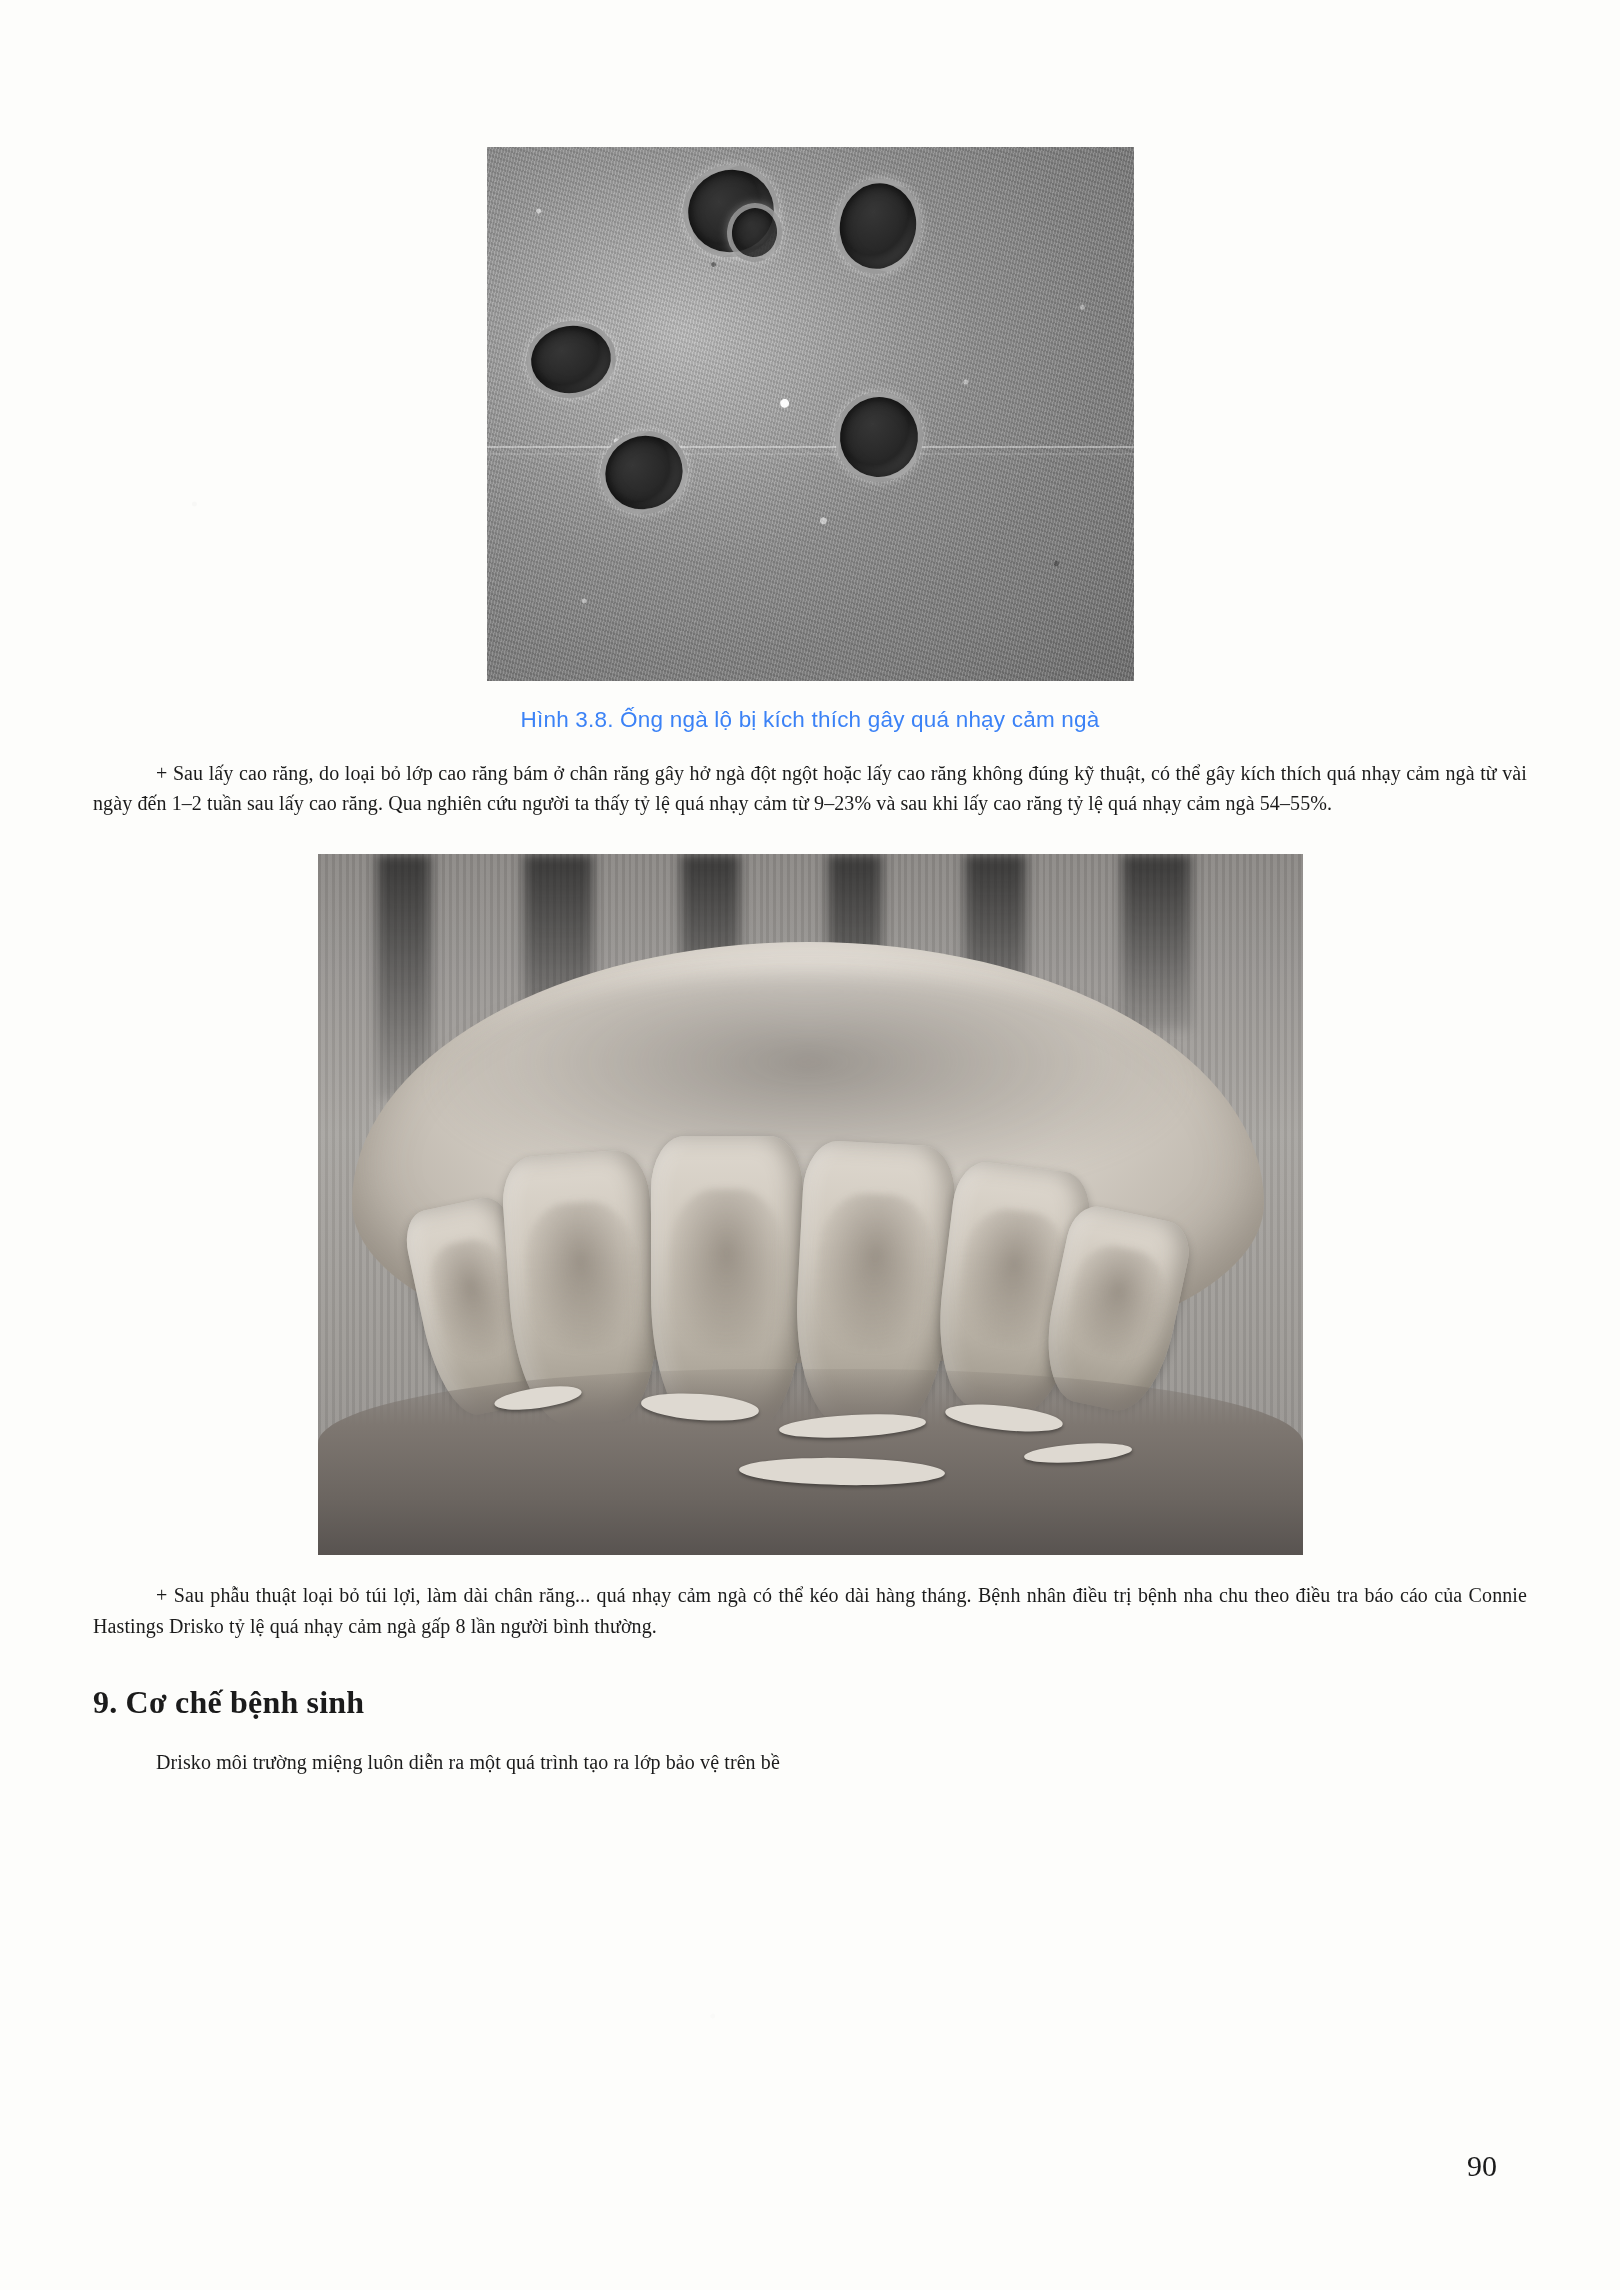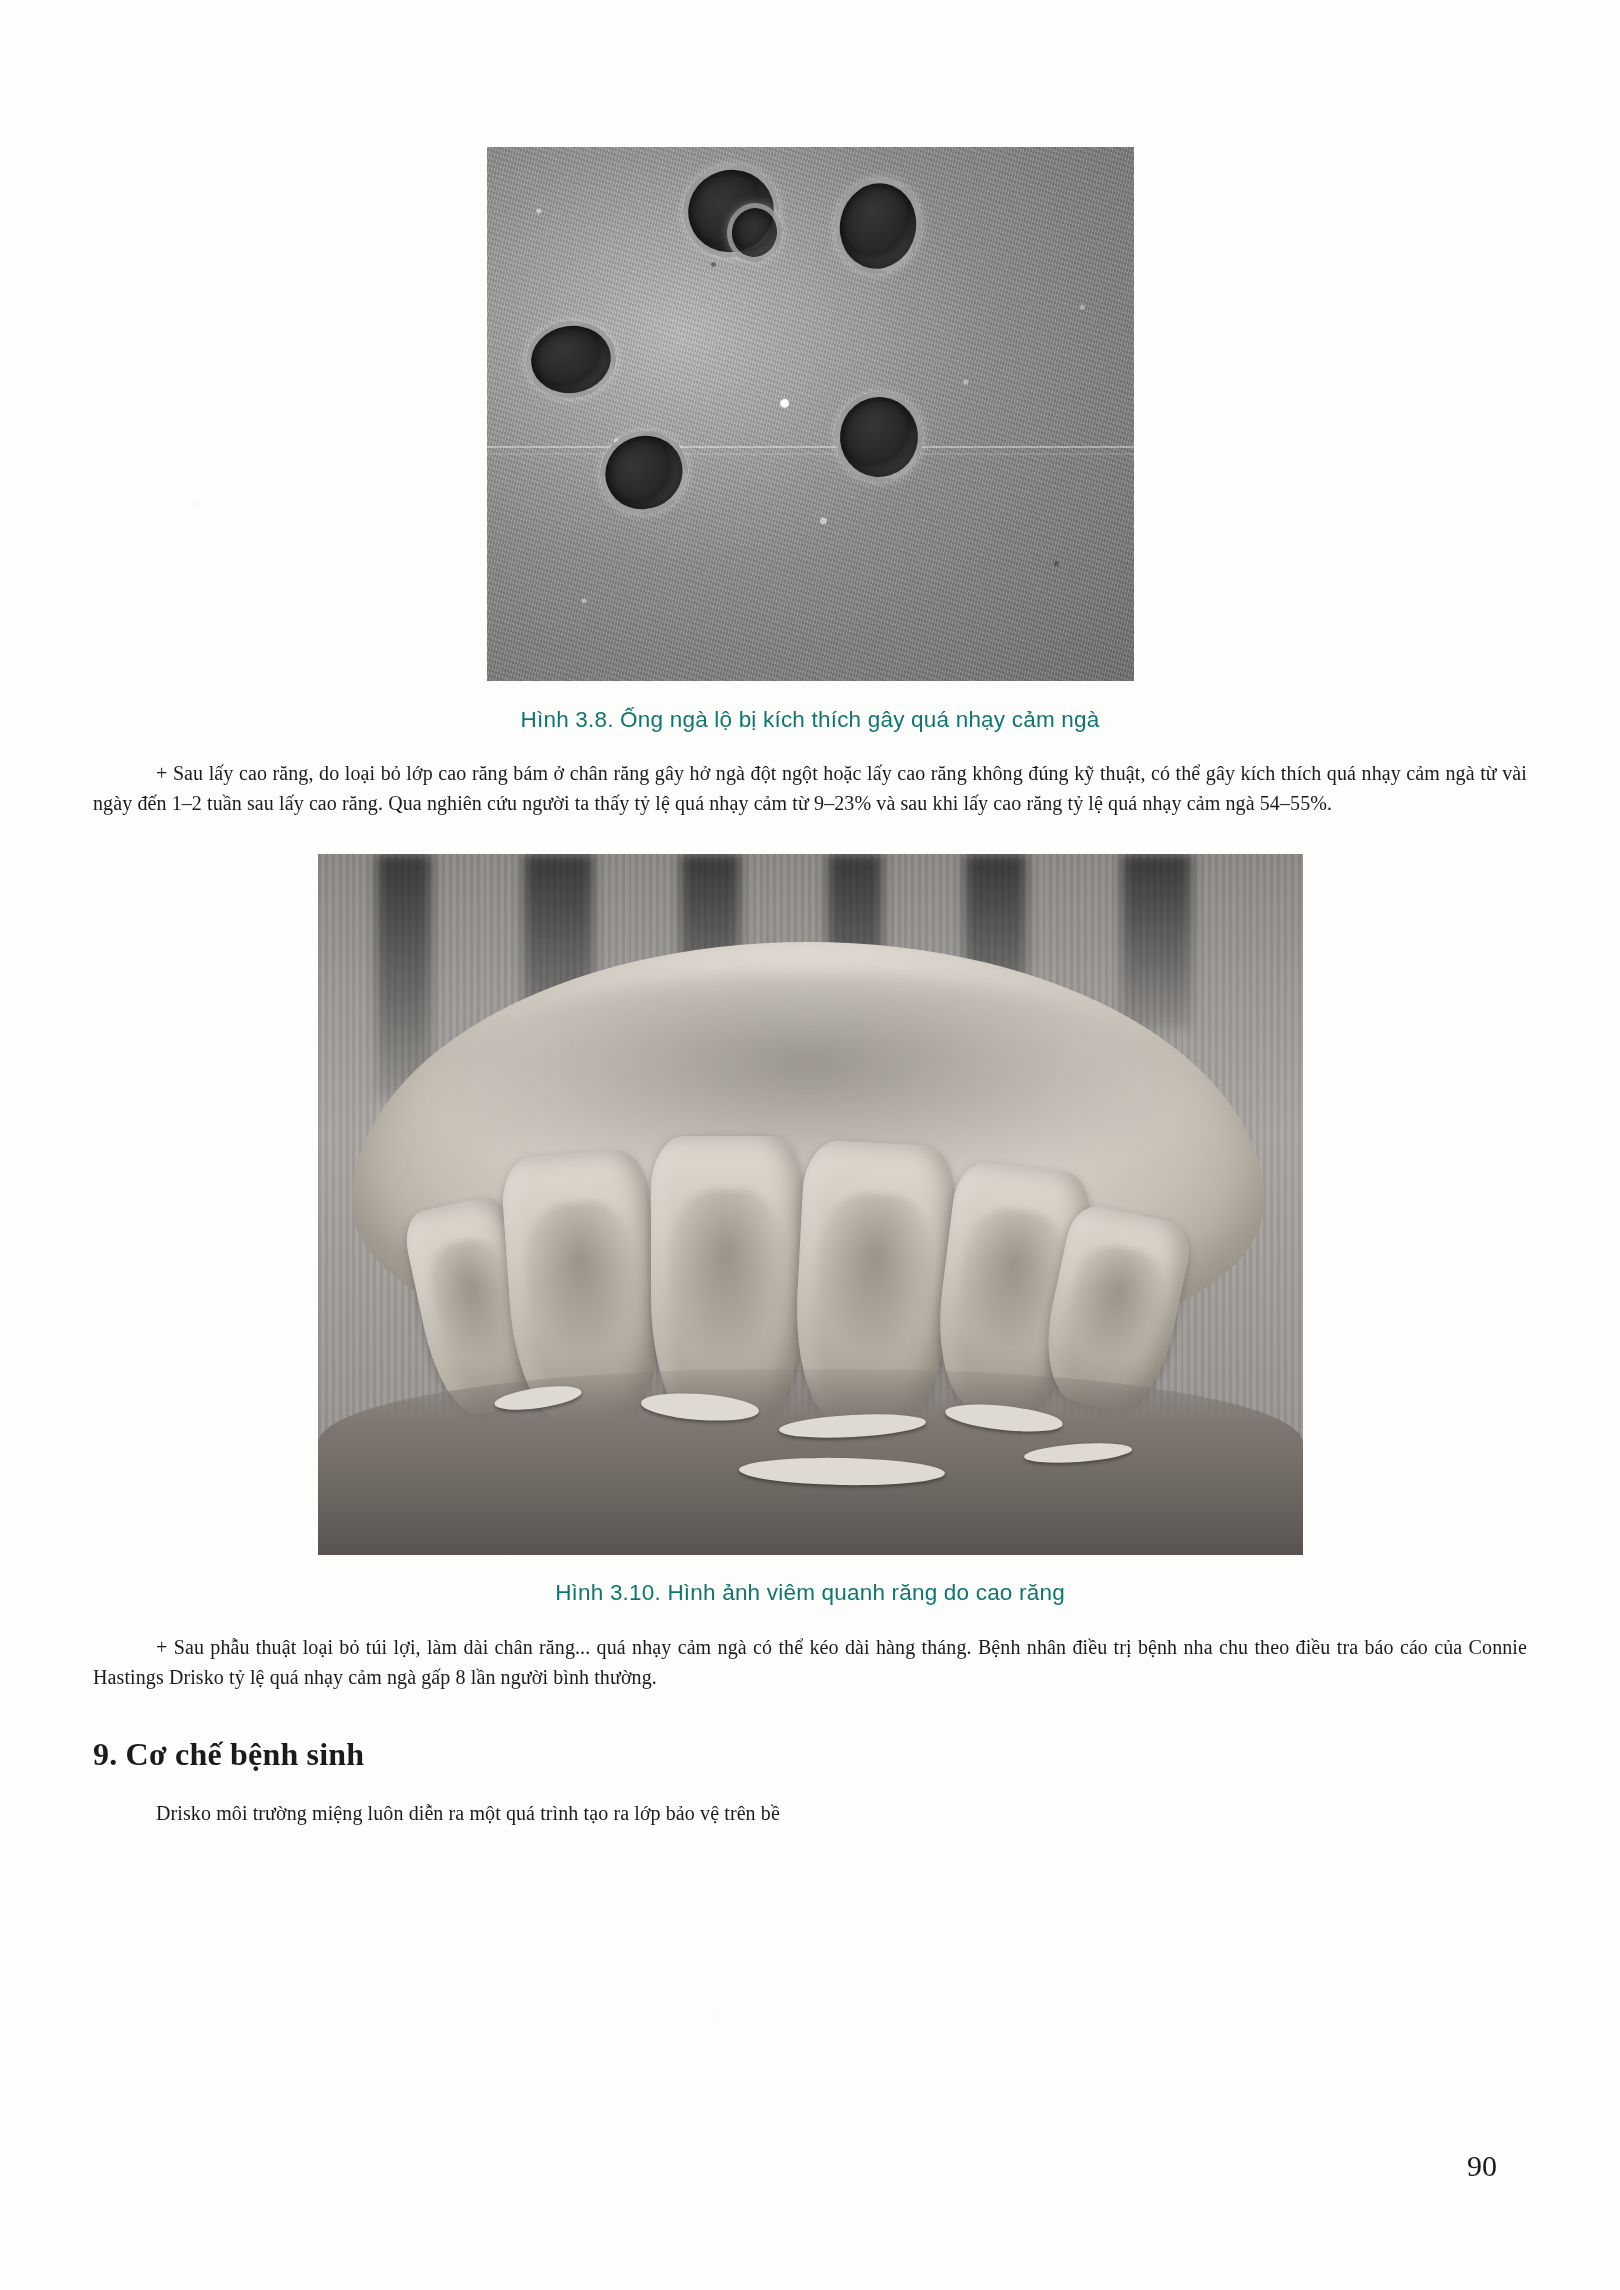--- a/index.html
+++ b/index.html
@@ -95,21 +95,21 @@
   .tubule.t3 { left: 39px;  top: 174px; width: 80px; height: 67px; transform: rotate(-8deg); }
   .tubule.t4 { left: 348px; top: 245px; width: 78px; height: 80px; transform: rotate(6deg); }
   .tubule.t5 { left: 113px; top: 284px; width: 78px; height: 73px; transform: rotate(-22deg); }
   .tubule.t6 { left: 240px; top: 56px; width: 45px; height: 49px; transform: rotate(8deg); opacity:.85;}
 
   .caption {
     text-align: center;
     font-family: "Liberation Sans", sans-serif;
     font-size: 22.5px;
     letter-spacing: 0.2px;
-    color: #0f766e;
+    color: #3b82f6;
     margin-top: 25.5px;
   }
 
   
   p.body {
     font-size: 20px;
     line-height: 1.52;
     text-align: justify;
     margin: 25.5px 0 0 0;
     letter-spacing: 0.1px;
@@ -287,21 +287,20 @@
           </div>
         <div class="gum"></div>
         <div class="calc c1"></div>
         <div class="calc c2"></div>
         <div class="calc c3"></div>
         <div class="calc c4"></div>
         <div class="calc c5"></div>
         <div class="calc c6"></div>
       </div>
     </div>
-    <div class="caption">Hình 3.10. Hình ảnh viêm quanh răng do cao răng</div>
 
     <p class="body indent">+ Sau phẫu thuật loại bỏ túi lợi, làm dài chân răng... quá nhạy cảm ngà có thể kéo dài hàng tháng. Bệnh nhân điều trị bệnh nha chu theo điều tra báo cáo của Connie Hastings Drisko tỷ lệ quá nhạy cảm ngà gấp 8 lần người bình thường.</p>
 
     <h3 class="section">9. Cơ chế bệnh sinh</h3>
 
     <p class="body indent">Drisko môi trường miệng luôn diễn ra một quá trình tạo ra lớp bảo vệ trên bề</p>
   </div>
 
   <div class="page-number">90</div>
 </div>

